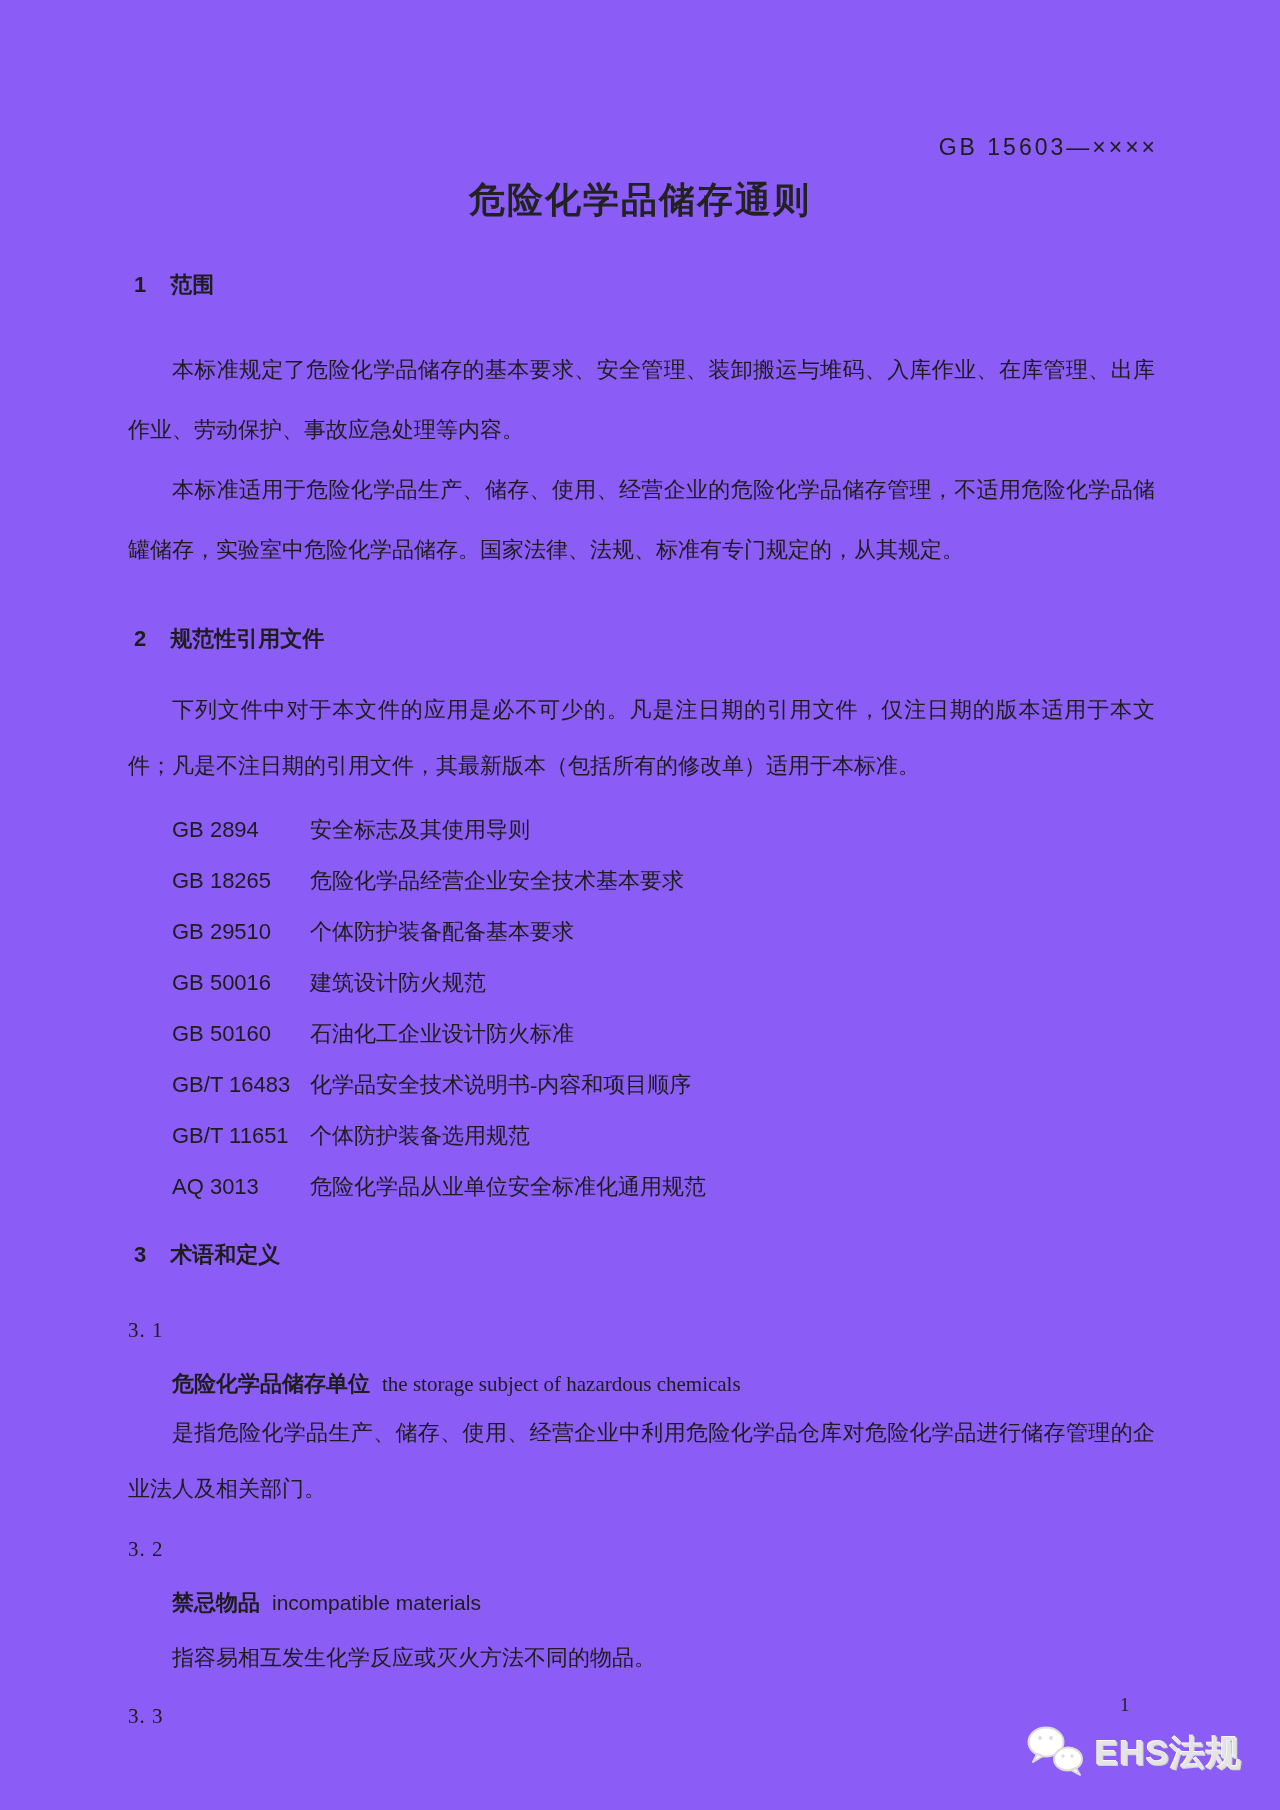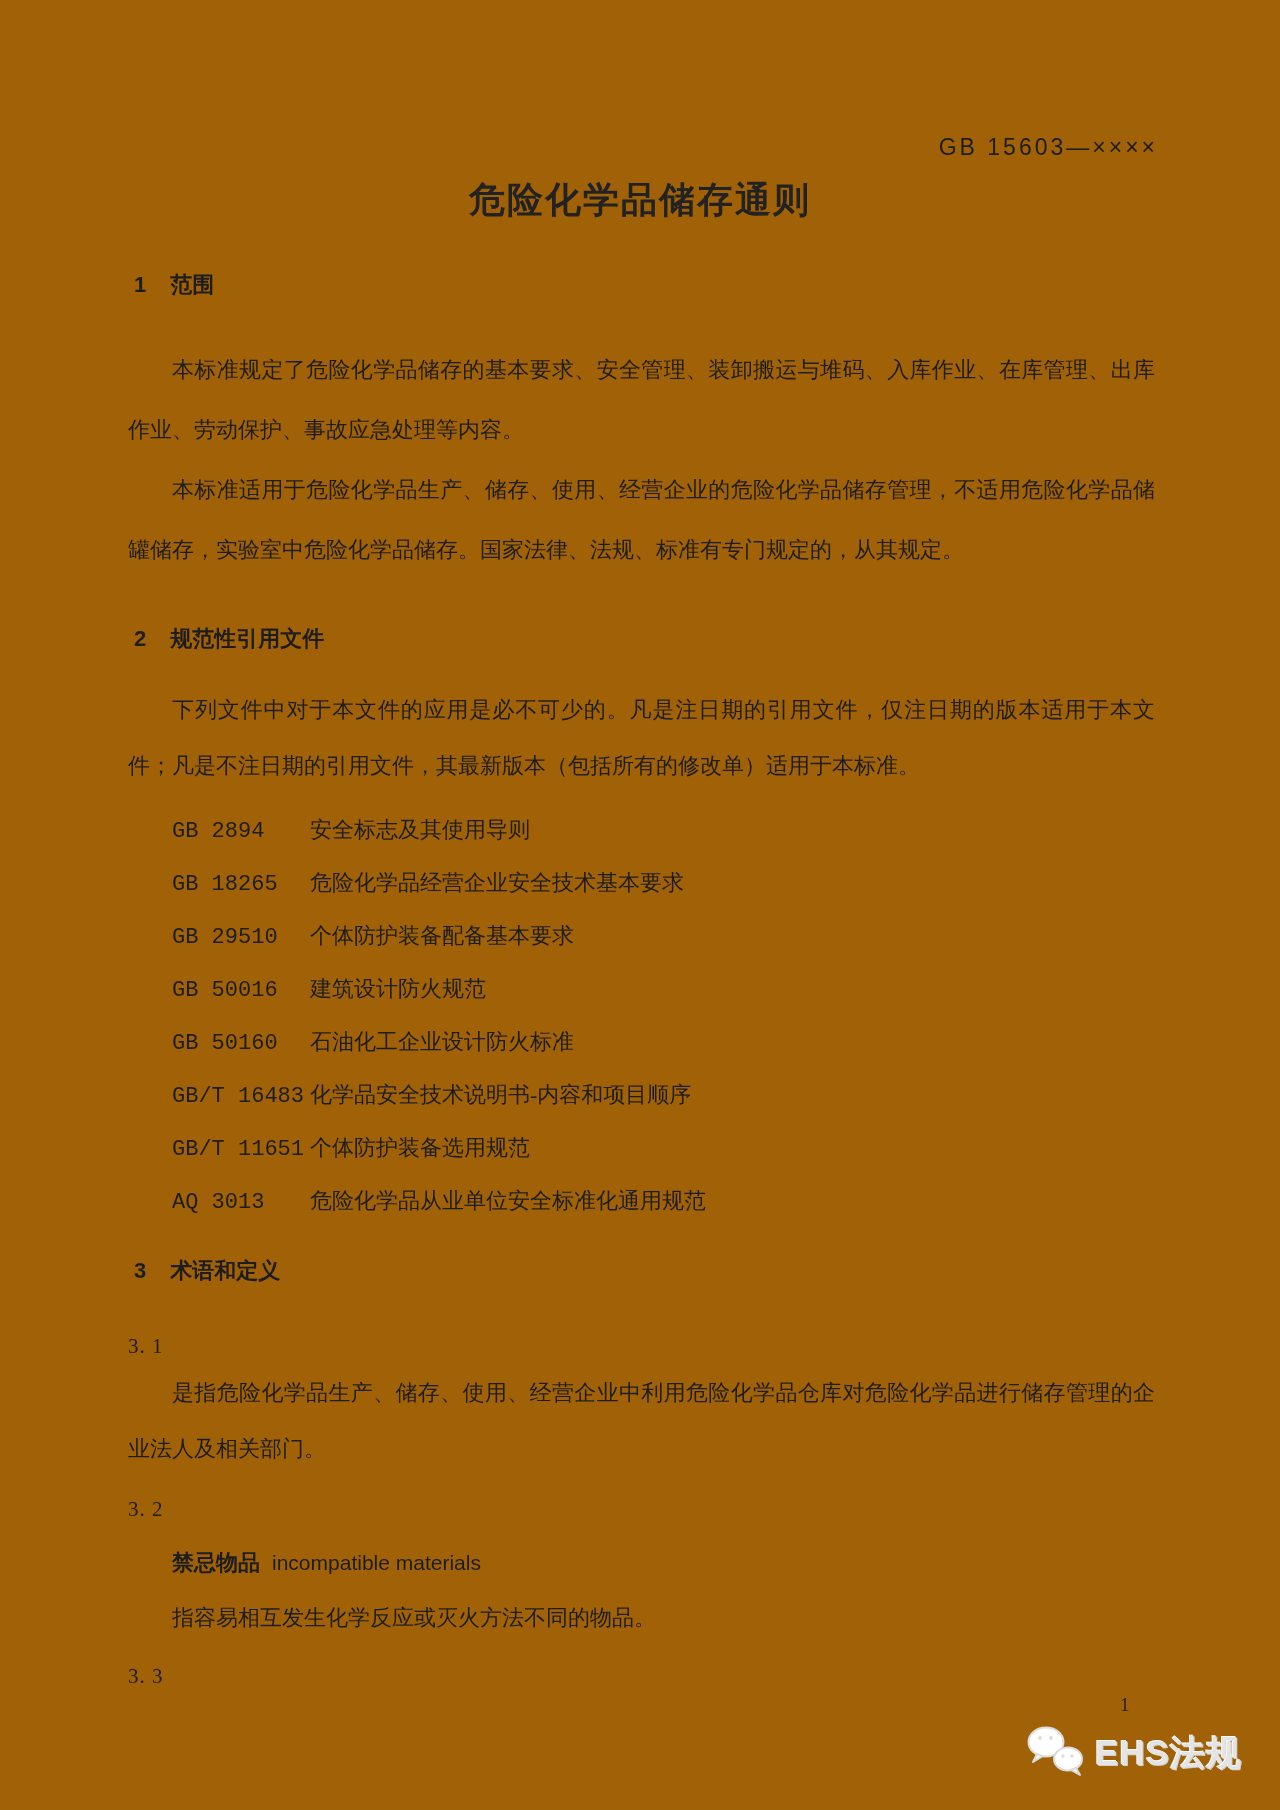--- a/index.html
+++ b/index.html
@@ -1,20 +1,20 @@
 <!DOCTYPE html>
 <html><head>
 <meta charset="utf-8">
 <style>
   html, body { margin: 0; padding: 0; background: #ffffff; }
   .page {
     position: relative;
     width: 1280px;
     height: 1810px;
-    background: #a16207;
+    background: #8b5cf6;
     color: #1d1d1d;
     font-family: "Liberation Serif", serif;
     overflow: hidden;
   }
   .std-code {
     position: absolute;
     top: 134px;
     right: 122px;
     font-family: "Liberation Sans", sans-serif;
     font-size: 23px;
@@ -59,21 +59,21 @@
   .p-after-h1 { margin-top: 40px; }
   .h2-gap { margin-top: 44px; }
   .intro-para { margin-top: 28px; line-height: 56px; }
   .ref-list { margin-top: 10px; }
   .ref-row {
     padding-left: 44px;
     line-height: 51px;
     font-size: 22px;
     white-space: nowrap;
   }
-  .ref-code { display: inline-block; min-width: 138px; font-family: Liberation Mono, monospace; }
+  .ref-code { display: inline-block; min-width: 138px; font-family: Liberation Sans, sans-serif; }
   .ref-title { font-family: Liberation Serif, serif; }
   .h3-gap { margin-top: 28px; }
   .term-number {
     margin-top: 48px;
     font-size: 21px;
     font-family: "Liberation Serif", serif;
     letter-spacing: 1px;
     color: #1d1d1d;
   }
   .term-line { margin-top: 26px; padding-left: 44px; font-size: 22px; white-space: nowrap; }
@@ -163,20 +163,23 @@
       <div class="ref-row">
         <span class="ref-code">AQ 3013</span><span class="ref-title">危险化学品从业单位安全标准化通用规范</span>
       </div>
     </div>
 
     <h2 class="sec-heading h3-gap">
       <span class="num">3</span><span>术语和定义</span>
     </h2>
 
     <div class="term-number">3. 1</div>
+    <div class="term-line">
+      <span class="term-zh">危险化学品储存单位</span><span class="term-en-serif">the storage subject of hazardous chemicals</span>
+    </div>
     <p class="body-para def-para">是指危险化学品生产、储存、使用、经营企业中利用危险化学品仓库对危险化学品进行储存管理的企业法人及相关部门。</p>
 
     <div class="term-number tn-32">3. 2</div>
     <div class="term-line term2">
       <span class="term-zh">禁忌物品</span><span class="term-en-sans">incompatible materials</span>
     </div>
     <p class="body-para def-para def-single">指容易相互发生化学反应或灭火方法不同的物品。</p>
 
     <div class="term-number tn-33">3. 3</div>
 

